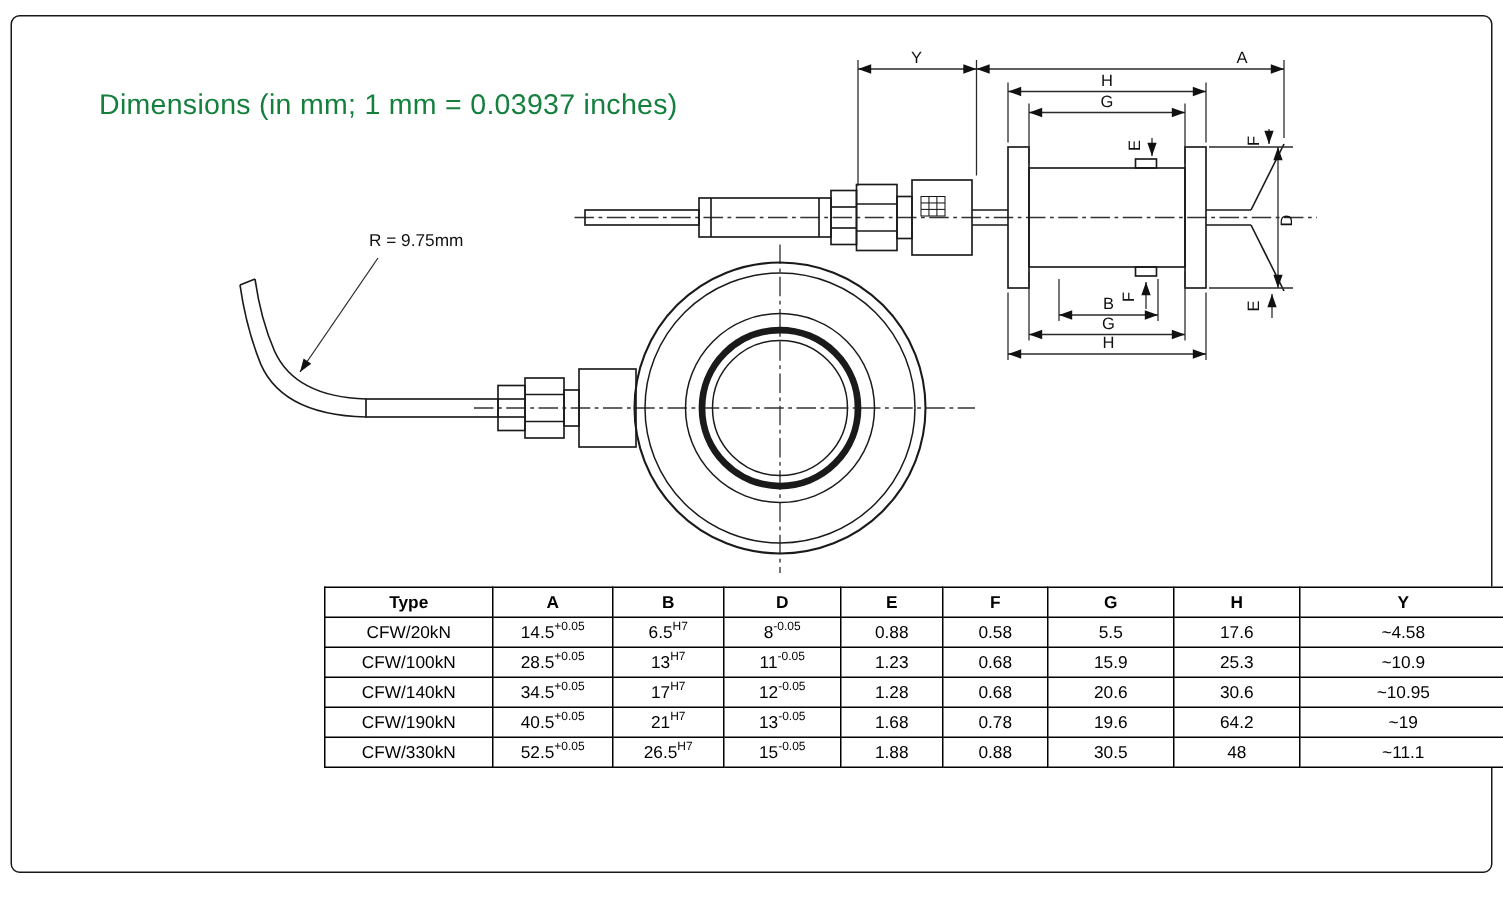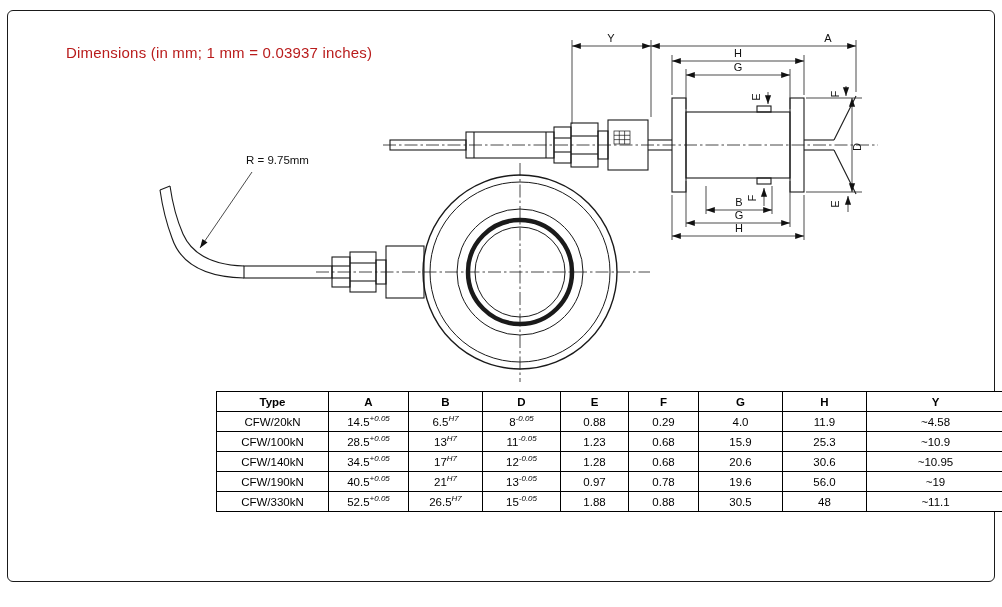--- a/index.html
+++ b/index.html
@@ -8,43 +8,43 @@
     width: 1002px; height: 607px;
     font-family: "Liberation Sans", sans-serif;
     position: relative; overflow: hidden;
   }
   .page { position: relative; width: 1002px; height: 607px; background: #fff; }
   .frame {
     position: absolute; left: 7px; top: 10px; width: 988px; height: 572px;
     border: 1.5px solid #1a1a1a; border-radius: 6px;
   }
   .title {
-    position: absolute; left: 66px; top: 44px;
-    font-size: 15px; color: #b91c1c; letter-spacing: 0.2px;
+    position: absolute; left: 66px; top: 60px;
+    font-size: 19px; color: #15803d; letter-spacing: 0.2px;
   }
   svg.drawing { position: absolute; left: 0; top: 0; }
   svg .outline { stroke: #1a1a1a; stroke-width: 1.1; fill: none; }
   svg .thin { stroke-width: 0.7; }
   svg .dim { stroke: #2a2a2a; stroke-width: 0.85; fill: none; }
   svg .cl { stroke: #333; stroke-width: 0.9; fill: none; stroke-dasharray: 13 3 2.5 3; }
   svg text { font-family: "Liberation Sans", sans-serif; font-size: 11px; fill: #111; }
   svg text.note { font-size: 11.5px; }
 
   .table-wrap { position: absolute; left: 216px; top: 391px; }
   table.dims {
     border-collapse: collapse; table-layout: fixed; width: 788px;
     background: #fff; font-size: 11.5px; color: #000;
     border: 1.5px solid #000;
   }
   table.dims th, table.dims td {
     border: 1px solid #000; text-align: center; vertical-align: middle;
     height: 20px; padding: 0 2px; white-space: nowrap; overflow: hidden;
   }
   table.dims th { font-weight: bold; }
-  table.dims sup { font-size: 8px; line-height: 0; font-style: italic; }
+  table.dims sup { font-size: 8px; line-height: 0; }
 </style>
 </head>
 <body>
 
 <div class="page">
   <div class="frame"></div>
 
   <div class="title">Dimensions (in mm; 1 mm = 0.03937 inches)</div>
 
   <svg class="drawing" width="1002" height="607" viewBox="0 0 1002 607">
@@ -200,23 +200,23 @@
             <th>Y</th>
           </tr>
       </thead>
       <tbody>
           <tr>
             <td>CFW/20kN</td>
             <td>14.5<sup>+0.05</sup></td>
             <td>6.5<sup>H7</sup></td>
             <td>8<sup>-0.05</sup></td>
             <td>0.88</td>
-            <td>0.29</td>
-            <td>4.0</td>
-            <td>11.9</td>
+            <td>0.58</td>
+            <td>5.5</td>
+            <td>17.6</td>
             <td>~4.58</td>
           </tr>
           <tr>
             <td>CFW/100kN</td>
             <td>28.5<sup>+0.05</sup></td>
             <td>13<sup>H7</sup></td>
             <td>11<sup>-0.05</sup></td>
             <td>1.23</td>
             <td>0.68</td>
             <td>15.9</td>
@@ -232,24 +232,24 @@
             <td>0.68</td>
             <td>20.6</td>
             <td>30.6</td>
             <td>~10.95</td>
           </tr>
           <tr>
             <td>CFW/190kN</td>
             <td>40.5<sup>+0.05</sup></td>
             <td>21<sup>H7</sup></td>
             <td>13<sup>-0.05</sup></td>
-            <td>0.97</td>
+            <td>1.68</td>
             <td>0.78</td>
             <td>19.6</td>
-            <td>56.0</td>
+            <td>64.2</td>
             <td>~19</td>
           </tr>
           <tr>
             <td>CFW/330kN</td>
             <td>52.5<sup>+0.05</sup></td>
             <td>26.5<sup>H7</sup></td>
             <td>15<sup>-0.05</sup></td>
             <td>1.88</td>
             <td>0.88</td>
             <td>30.5</td>

